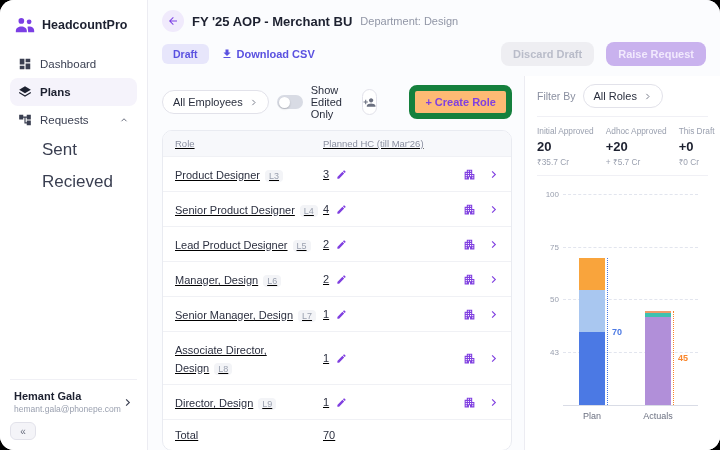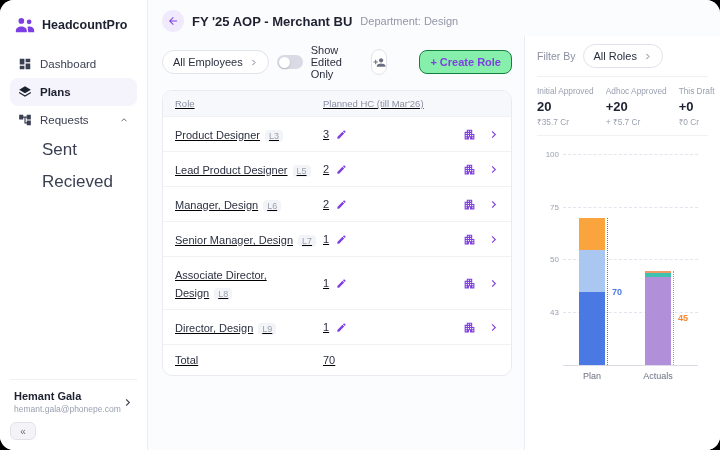--- a/index.html
+++ b/index.html
@@ -67,21 +67,21 @@
   .pill-dropdown svg { width:9px; height:9px; stroke:#6b7080; fill:none; stroke-width:2.4; }
   .switch { width:26px; height:14px; border-radius:8px; background:#d8dbe4; position:relative; cursor:pointer; flex:none; }
   .switch .knob { width:11px; height:11px; border-radius:50%; background:#fff; position:absolute; top:1.5px; left:2px; box-shadow:0 1px 2px rgba(0,0,0,.2); }
   .toggle-label { font-size:11px; color:#2a2f3e; }
   .icon-btn {
     width:26px; height:26px; border:1px solid #e2e2ea; background:#fff; border-radius:8px;
     display:flex; align-items:center; justify-content:center; cursor:pointer; margin-left:auto;
   }
   .icon-btn svg { width:13px; height:13px; fill:#6b7080; }
   .create-role-btn {
-    border:1px solid #15803d; color:#8040e0; background:#86efac; border-radius:8px;
+    border:6px solid #15803d; color:#8040e0; background:#fdba74; border-radius:8px;
     padding:5px 10px; font-size:11px; font-weight:bold; cursor:pointer; white-space:nowrap;margin-left:24px;
   }
   
   .table-card { background:#fff; border:1px solid #e9ebf1; border-radius:10px; overflow:hidden;text-decoration:underline; }
   .thead { display:grid; grid-template-columns:1fr 112px 64px; padding:7px 12px; background:#f7f8fb; font-size:9.5px; color:#8a8fa0; }
   .trow { display:grid; grid-template-columns:1fr 112px 64px; padding:8px 12px; border-top:1px solid #f0f1f5; align-items:center; cursor:pointer; }
   .role-name { font-size:11px; color:#2c3040; }
   .level { font-size:9px; color:#9aa0af; background:#f3f4f7; border-radius:4px; padding:1px 4px; margin-left:5px; }
   .hc-cell { display:flex; align-items:center; gap:7px; font-size:11px; color:#2c3040; }
   .hc-cell svg { width:11px; height:11px; fill:#8040e0; cursor:pointer; }
@@ -164,20 +164,32 @@
     <div class="topbar">
       <button class="back-btn">
         <svg viewBox="0 0 24 24">
             <path d="M20 11H7.83l5.59-5.59L12 4l-8 8 8 8 1.41-1.41L7.83 13H20v-2z"></path>
           </svg>
       </button>
       <span class="page-title">FY '25 AOP - Merchant BU</span>
       <span class="dept-label">Department: Design</span>
     </div>
 
+    <div class="action-row">
+      <span class="badge-draft">Draft</span>
+      <span class="download-link">
+        <svg viewBox="0 0 24 24">
+            <path d="M5 20h14v-2H5v2zM19 9h-4V3H9v6H5l7 7 7-7z"></path>
+          </svg>
+        <span>Download CSV</span>
+      </span>
+      <span class="push"></span>
+      <button class="btn-disabled-gray">Discard Draft</button>
+      <button class="btn-disabled-purple">Raise Request</button>
+    </div>
 
     <div class="content">
 
       <section class="left-pane">
         <div class="filters-row">
           <div class="pill-dropdown">
             <span>All Employees</span>
             <svg viewBox="0 0 24 24">
                 <polyline points="9 5 16 12 9 19"></polyline>
               </svg>
@@ -198,20 +210,37 @@
           <div class="thead">
             <span>Role</span>
             <span>Planned HC (till Mar'26)</span>
             <span></span>
           </div>
           <div>
               <div class="trow">
                 <div><span class="role-name">Product Designer</span><span class="level">L3</span></div>
                 <div class="hc-cell">
                   <span>3</span>
+                  <svg viewBox="0 0 24 24">
+                    <path d="M3 17.25V21h3.75L17.81 9.94l-3.75-3.75L3 17.25zm17.71-10.21a.996.996 0 0 0 0-1.41l-2.34-2.34a.996.996 0 0 0-1.41 0l-1.83 1.83 3.75 3.75 1.83-1.83z"></path>
+                  </svg>
+                </div>
+                <div class="row-actions">
+                  <svg class="bld" viewBox="0 0 24 24">
+                    <path d="M17 11V3H7v4H3v14h8v-4h2v4h8V11h-4zM7 19H5v-2h2v2zm0-4H5v-2h2v2zm0-4H5V9h2v2zm4 4H9v-2h2v2zm0-4H9V9h2v2zm0-4H9V5h2v2zm4 8h-2v-2h2v2zm0-4h-2V9h2v2zm0-4h-2V5h2v2zm4 12h-2v-2h2v2zm0-4h-2v-2h2v2z"></path>
+                  </svg>
+                  <svg class="chv" viewBox="0 0 24 24">
+                    <polyline points="9 5 16 12 9 19"></polyline>
+                  </svg>
+                </div>
+              </div>
+              <div class="trow">
+                <div><span class="role-name">Senior Product Designer</span><span class="level">L4</span></div>
+                <div class="hc-cell">
+                  <span>4</span>
                   <svg viewBox="0 0 24 24">
                     <path d="M3 17.25V21h3.75L17.81 9.94l-3.75-3.75L3 17.25zm17.71-10.21a.996.996 0 0 0 0-1.41l-2.34-2.34a.996.996 0 0 0-1.41 0l-1.83 1.83 3.75 3.75 1.83-1.83z"></path>
                   </svg>
                 </div>
                 <div class="row-actions">
                   <svg class="bld" viewBox="0 0 24 24">
                     <path d="M17 11V3H7v4H3v14h8v-4h2v4h8V11h-4zM7 19H5v-2h2v2zm0-4H5v-2h2v2zm0-4H5V9h2v2zm4 4H9v-2h2v2zm0-4H9V9h2v2zm0-4H9V5h2v2zm4 8h-2v-2h2v2zm0-4h-2V9h2v2zm0-4h-2V5h2v2zm4 12h-2v-2h2v2zm0-4h-2v-2h2v2z"></path>
                   </svg>
                   <svg class="chv" viewBox="0 0 24 24">
                     <polyline points="9 5 16 12 9 19"></polyline>

